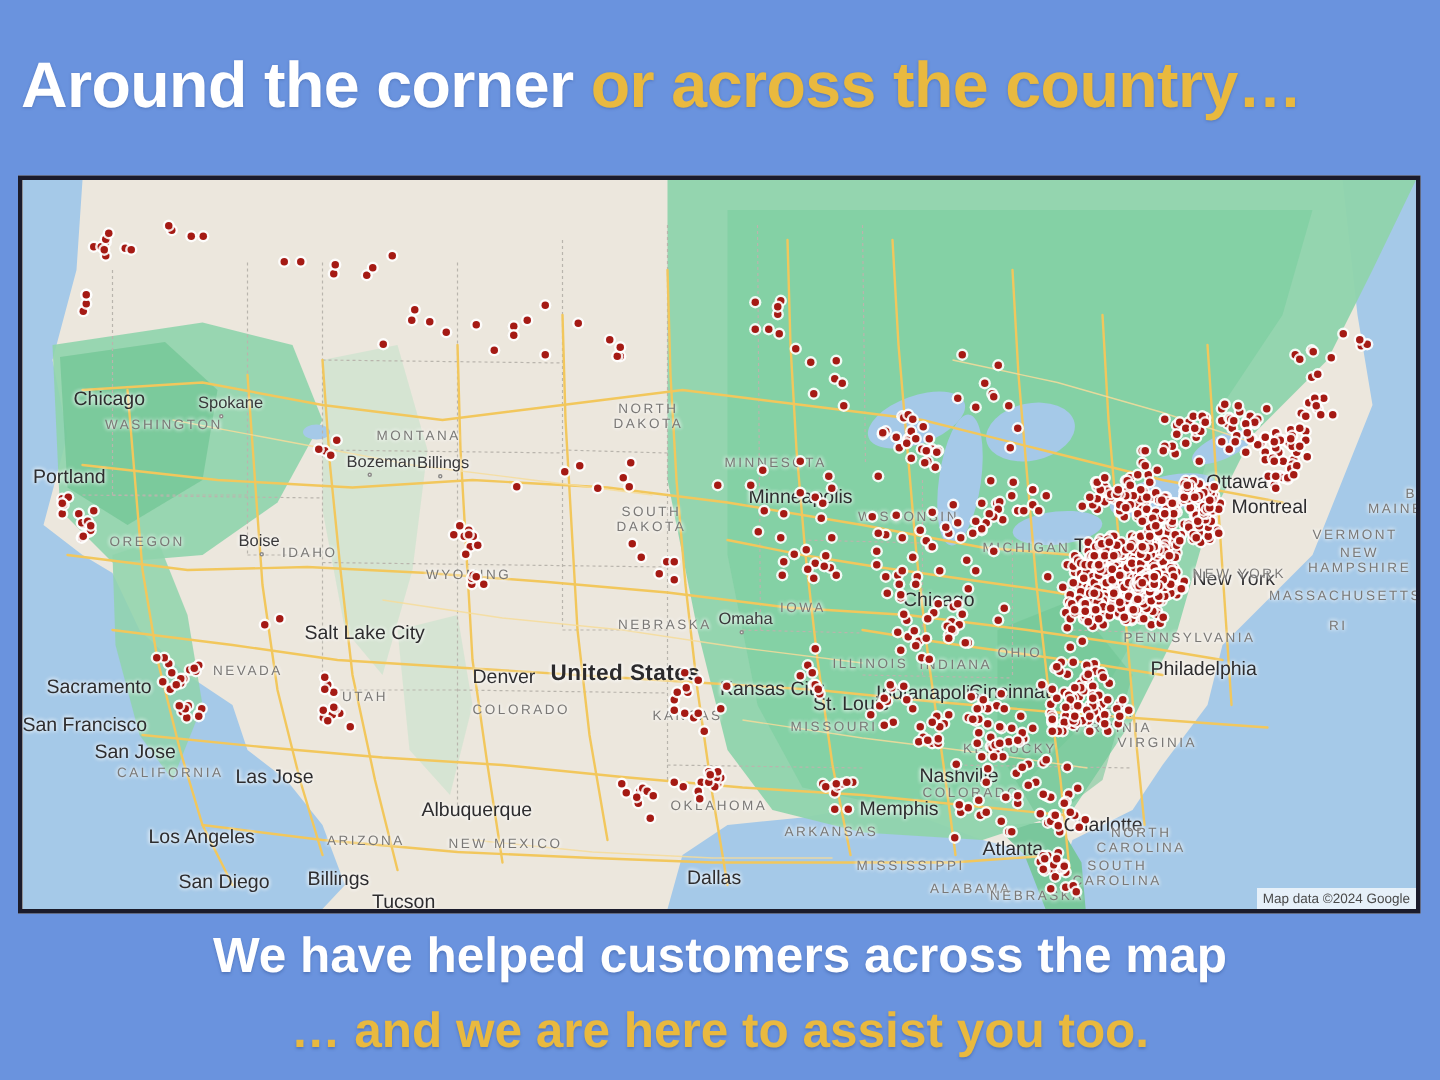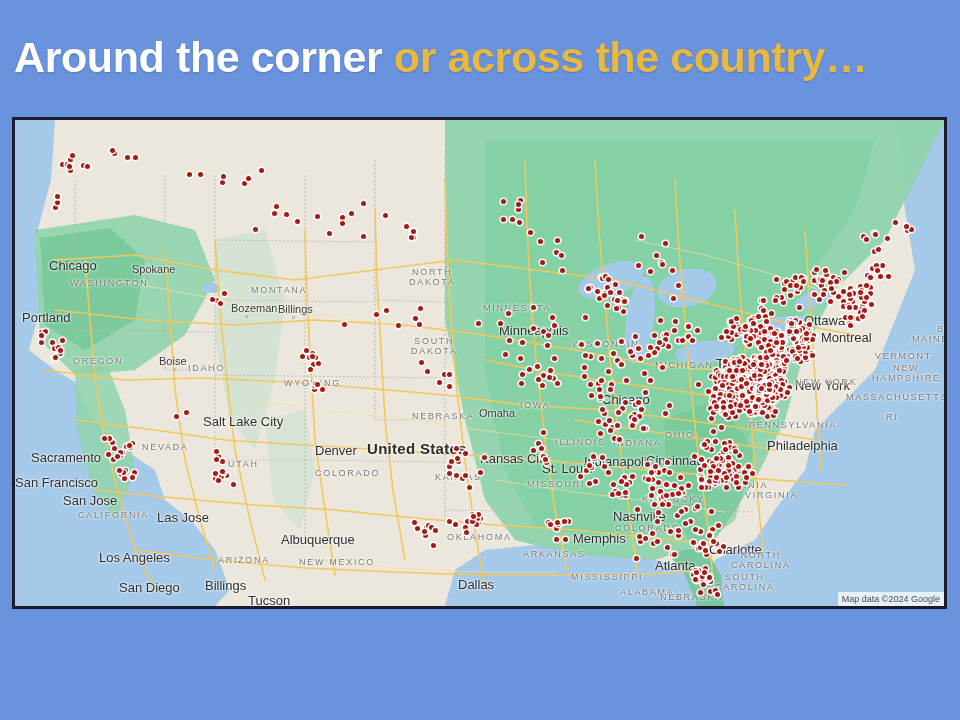--- a/index.html
+++ b/index.html
@@ -1792,13 +1792,15 @@
         <div class="dot" style="left: 660.6px; top: 408.3px; background: rgb(165, 26, 20);"></div>
         <div class="dot" style="left: 656.7px; top: 431.8px; background: rgb(165, 26, 20);"></div>
         <div class="dot" style="left: 621.8px; top: 413.9px; background: rgb(165, 26, 20);"></div>
       </div>
 
     <div id="attrib">Map data ©2024 Google</div>
   </div>
 </div>
 
 <div id="caption-block">
+  <div id="cap-line1">We have helped customers across the map</div>
+  <div id="cap-line2">… and we are here to assist you too.</div>
 </div>
 
 </body></html>

